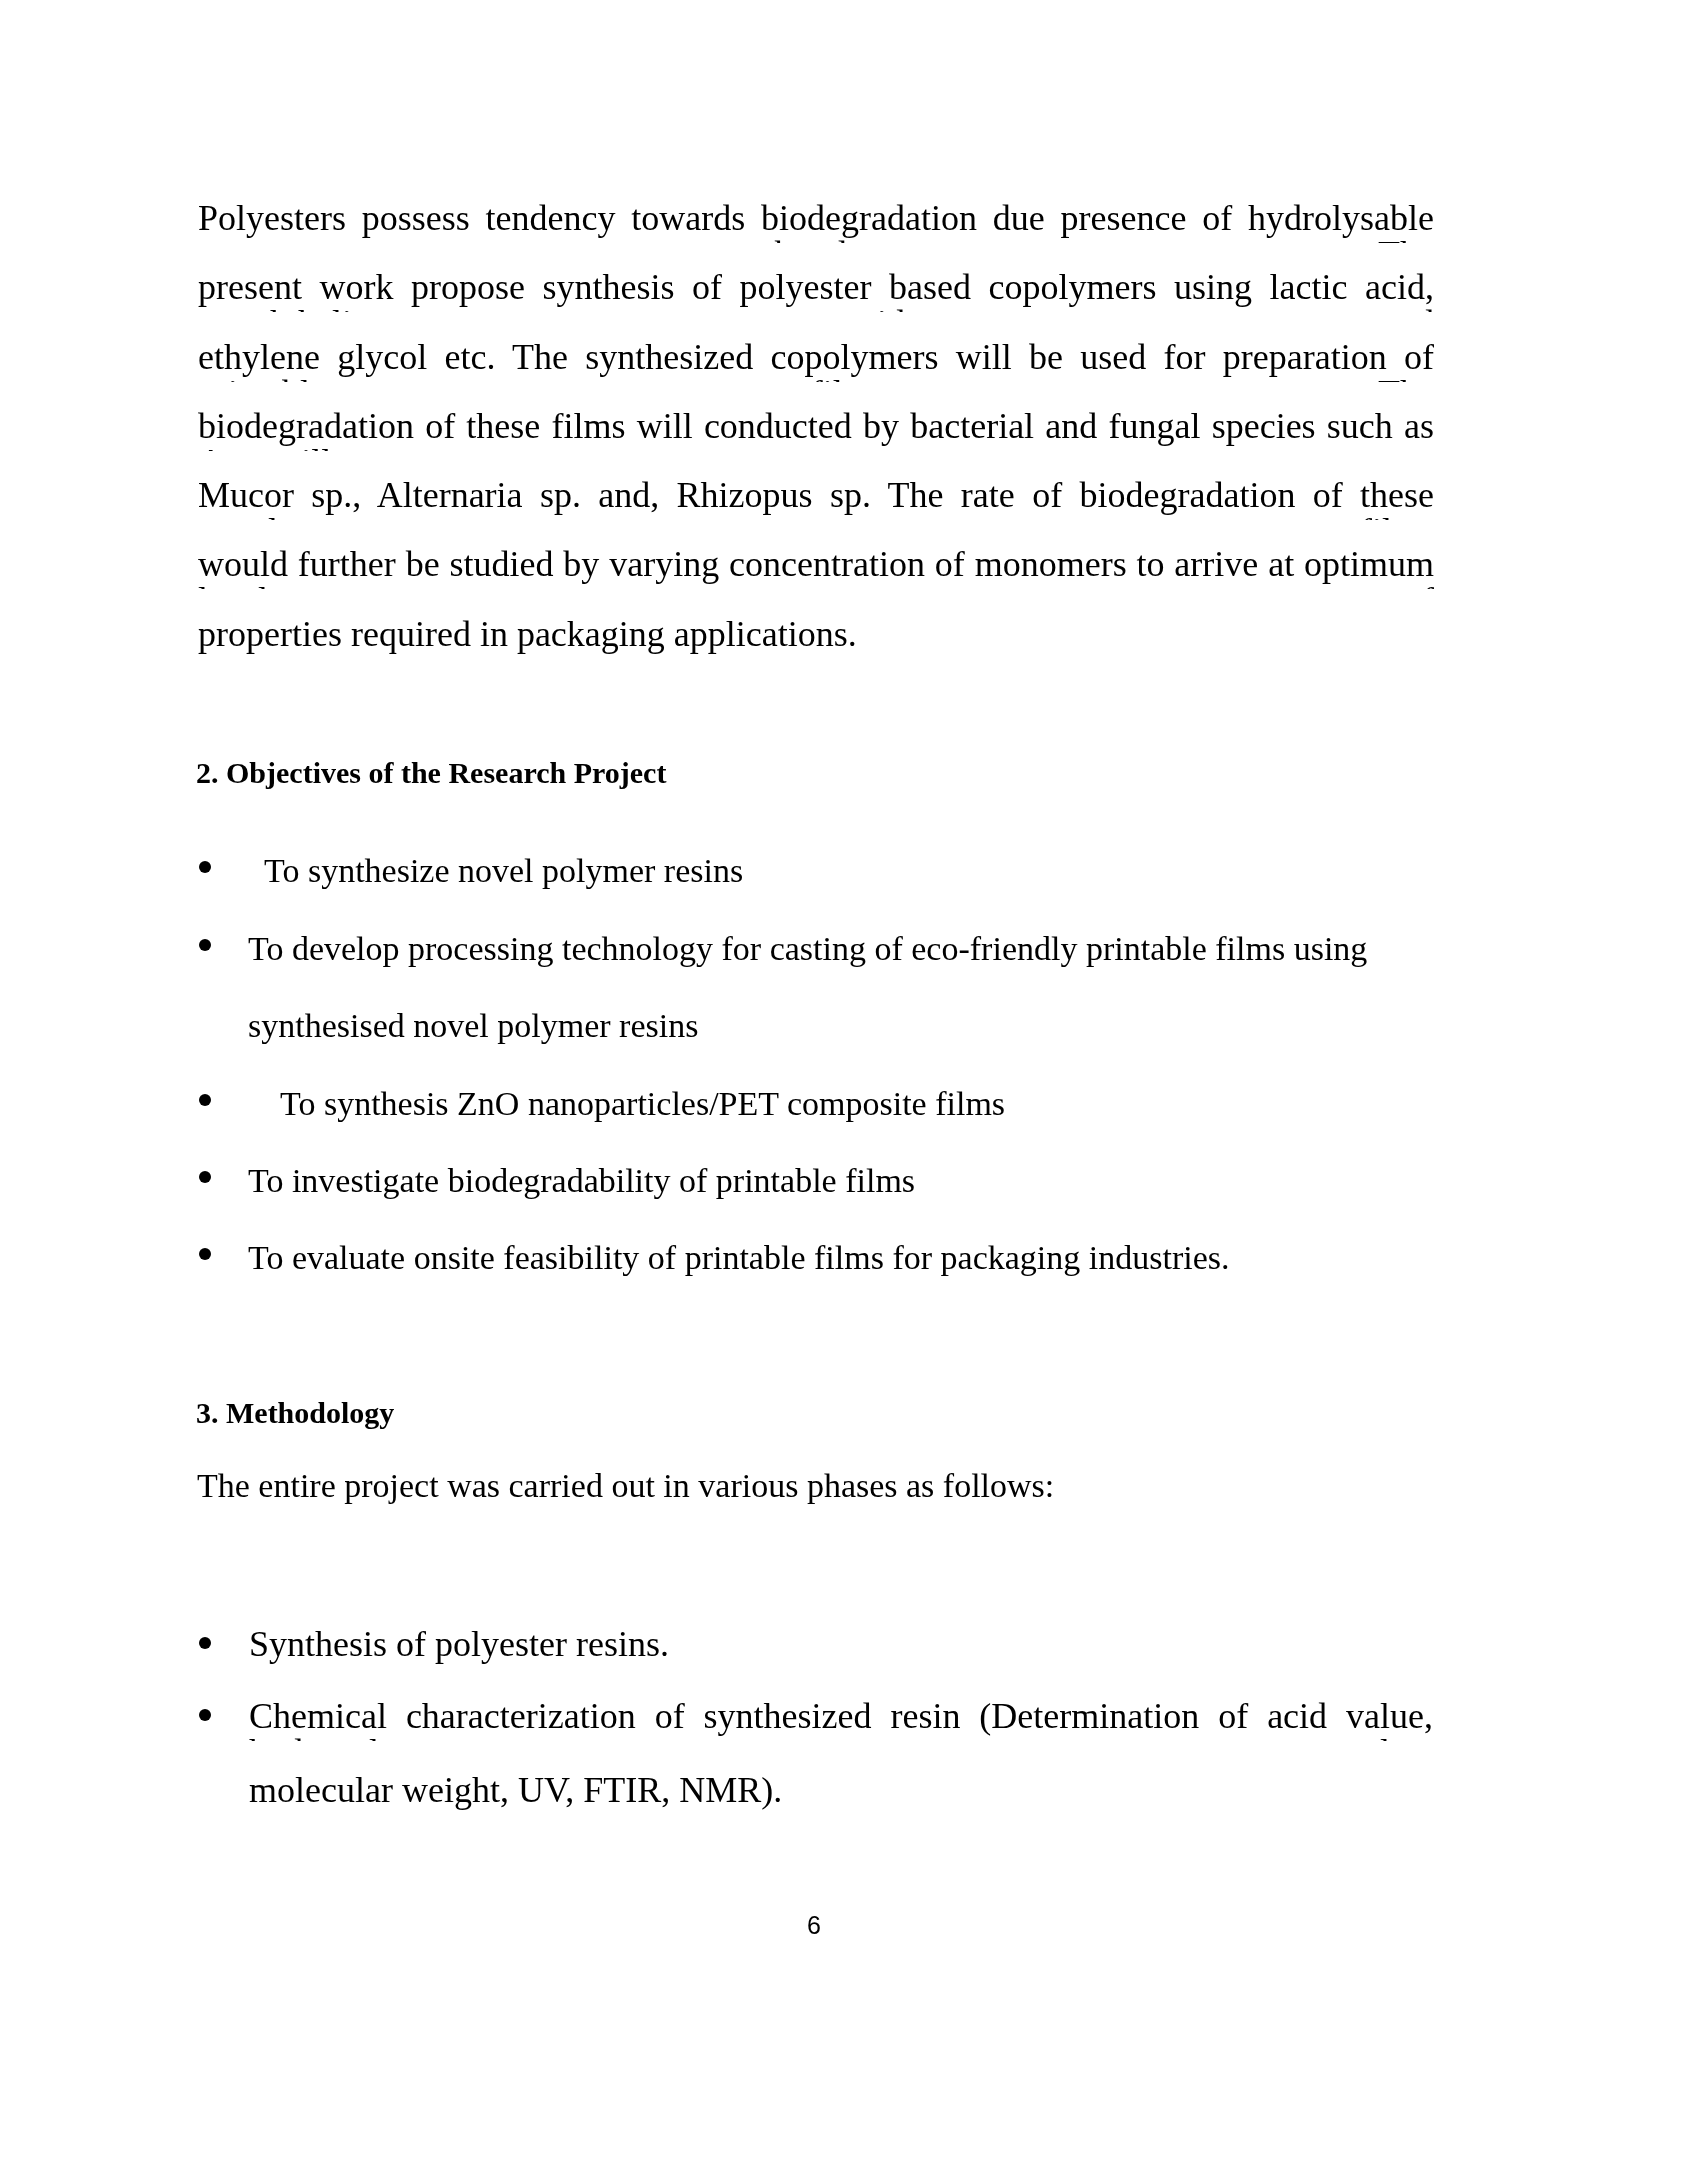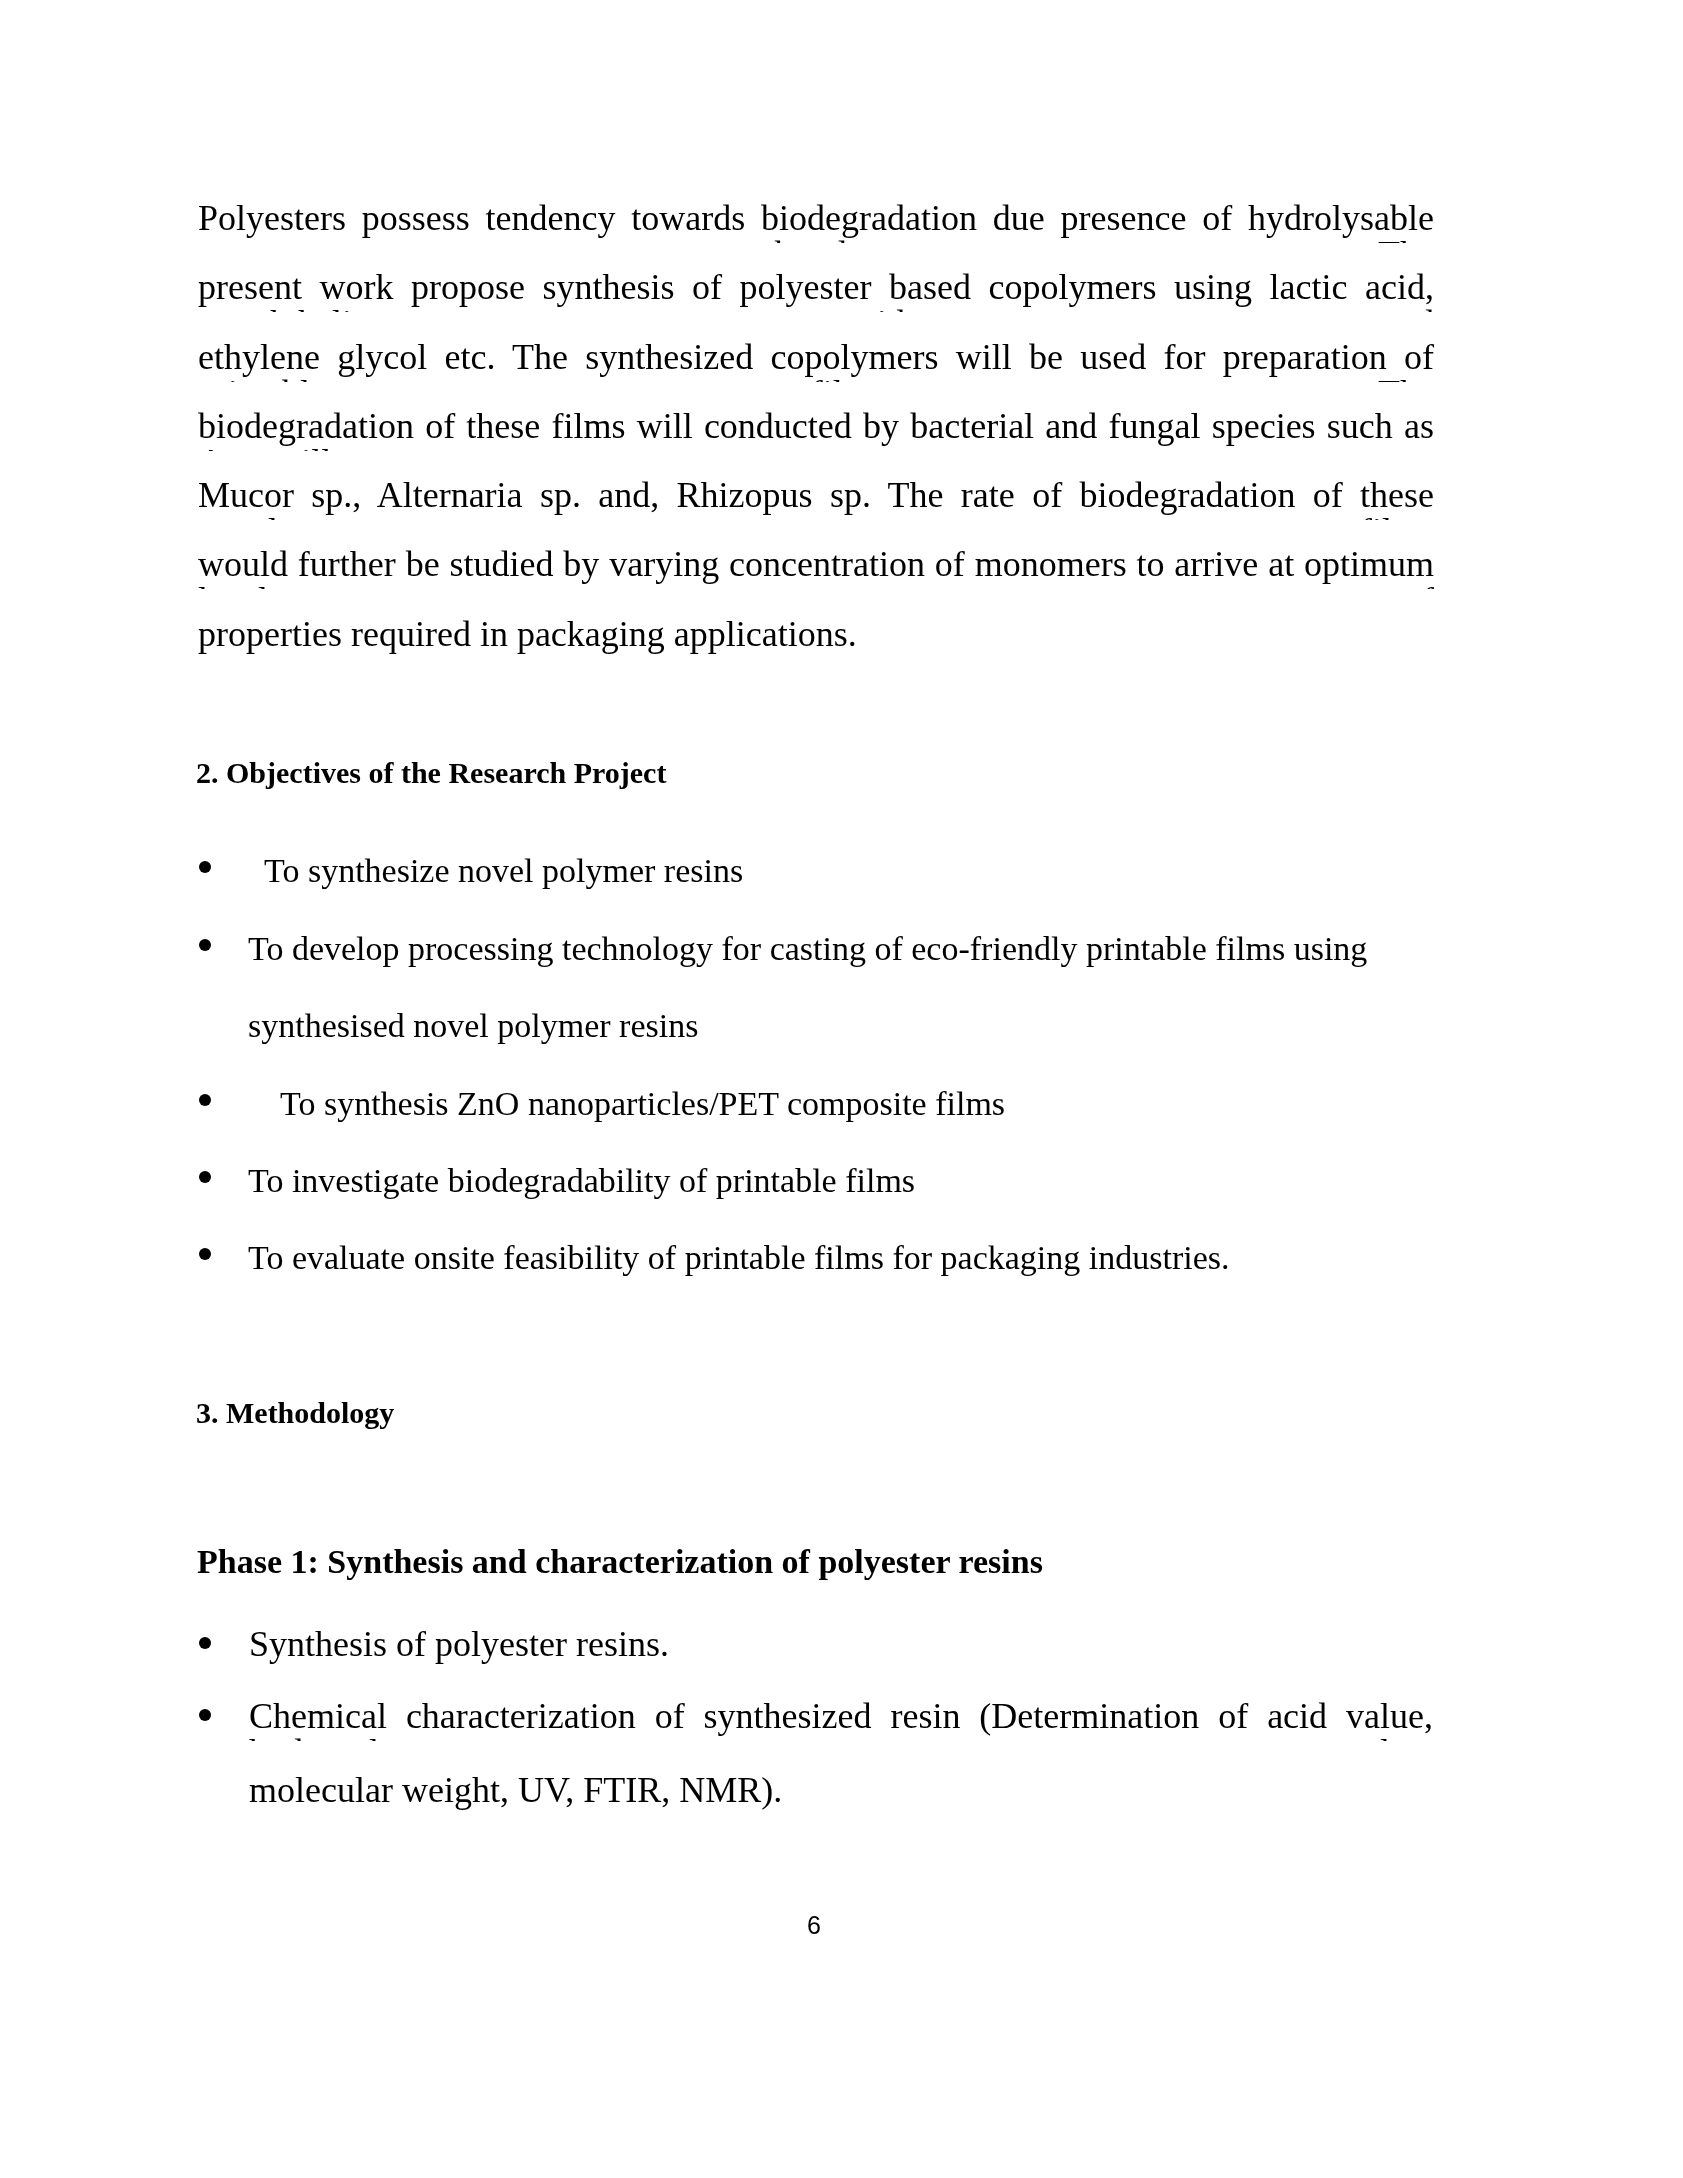--- a/index.html
+++ b/index.html
@@ -49,21 +49,21 @@
       <span class="bullet" style="left:199px; top:1171px;"></span>
       <div class="ln p34" style="left:248px; top:1164px;font-family:Liberation Serif, serif;">To investigate biodegradability of printable films</div>
     </div>
     <div>
       <span class="bullet" style="left:199px; top:1248px;"></span>
       <div class="ln p34" style="left:248px; top:1241px;">To evaluate onsite feasibility of printable films for packaging industries.</div>
     </div>
   </div>
 
   <div class="ln h2" style="left:196px; top:1398px;">3. Methodology</div>
-  <div class="ln p34 bold" style="left:197px; top:1545px;">Phase 1: Synthesis and characterization of polyester resins</div>
+  <div class="ln p34" style="left:197px; top:1469px;">The entire project was carried out in various phases as follows:</div>
 
   <div>
     <div>
       <span class="bullet" style="left:199px; top:1637px;"></span>
       <div class="ln p30" style="left:249px; top:1626px;">Synthesis of polyester resins.</div>
     </div>
     <div>
       <span class="bullet" style="left:199px; top:1709px;"></span>
       <div class="ln p30 just" style="left:249px; top:1698px; width:1184px;">Chemical characterization of synthesized resin (Determination of acid value, hydroxyl value,</div>
       <div class="ln p30" style="left:249px; top:1772px;">molecular weight, UV, FTIR, NMR).</div>

